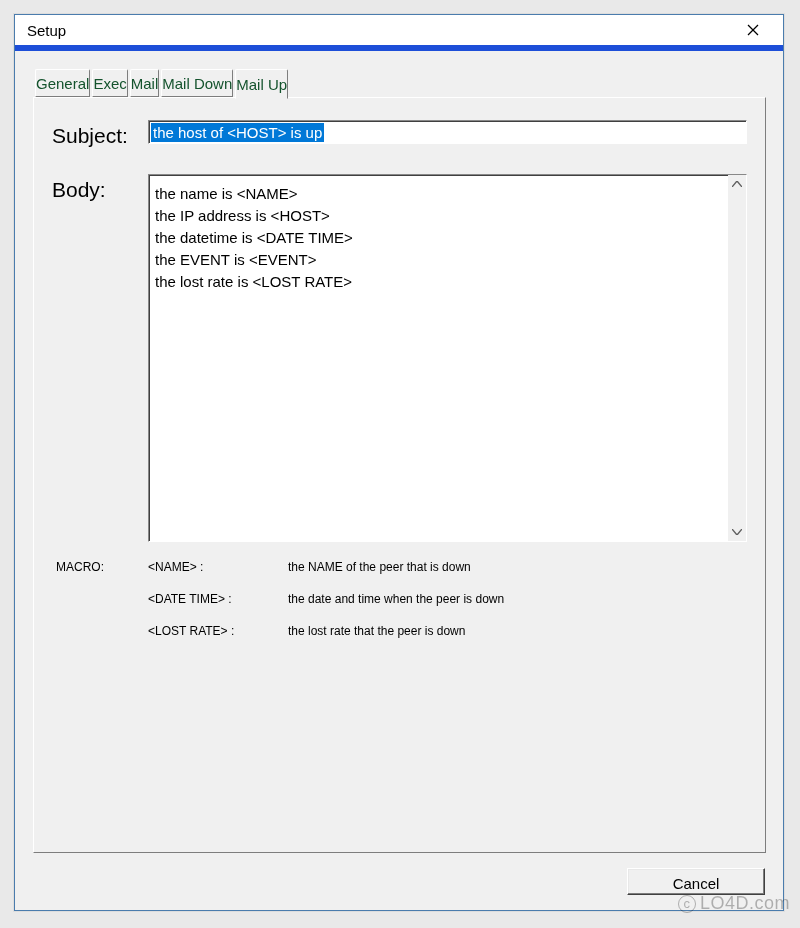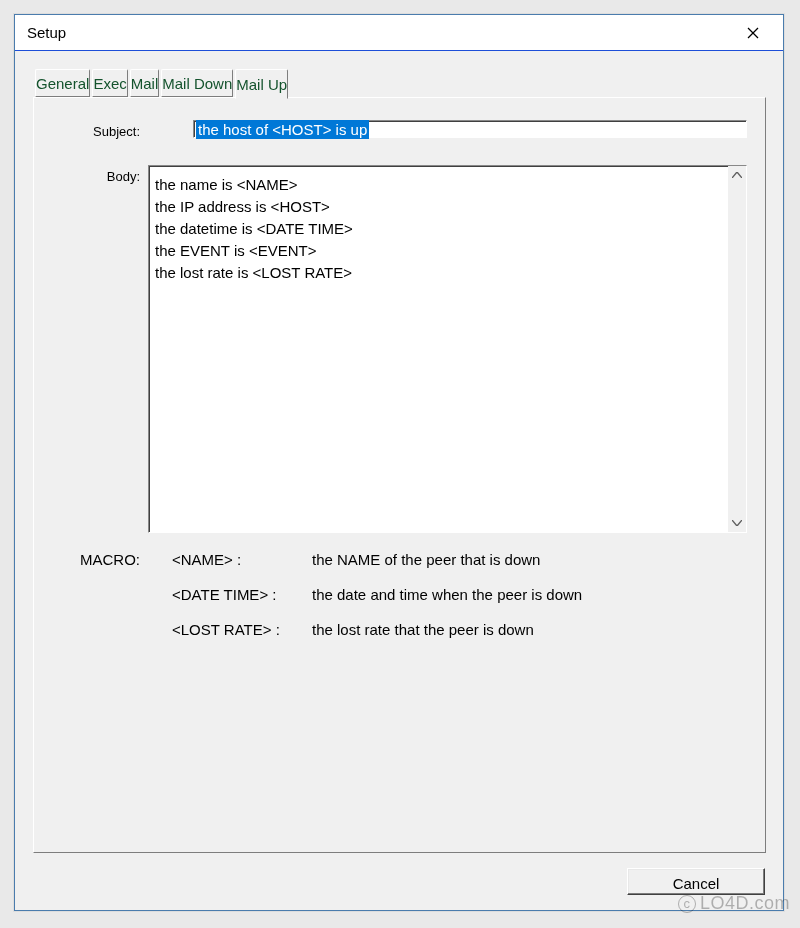--- a/index.html
+++ b/index.html
@@ -44,21 +44,21 @@
     background: #ffffff;
     border: 1px solid #4a7cad;
     box-shadow: 0 0 0 1px rgba(0,0,0,0.05);
   }
   .titlebar {
     height: 36px;
     display: flex;
     align-items: center;
     padding: 0 8px;
     background: #ffffff;
-    border-bottom: 1px solid #1d4ed8;
+    border-bottom: 6px solid #1d4ed8;
     position: relative;
   }
   .titlebar .title {
     font-size: 15px;
     color: #000;
     padding-left: 4px;
   }
   .titlebar .spacer { flex: 1; }
   .close-btn {
     width: 44px; height: 28px;
@@ -122,41 +122,40 @@
     padding: 22px 18px 18px 18px;
   }
 
   .row {
     display: flex;
     align-items: flex-start;
     margin-bottom: 18px;
   }
   .label-col {
     width: 96px;
-    text-align: right;
+    text-align: left;
     padding-right: 8px;
     padding-top: 4px;
     color: #000;
-    font-size: 13px;
+    font-size: 21px;
   }
 
   .textfield {
     flex: 1;
-    height: 18px;
+    height: 24px;
     background: #ffffff;
     border: 1px solid #7d7d7d;
     border-top-color: #888;
     border-left-color: #888;
     border-right-color: #fff;
     border-bottom-color: #fff;
     box-shadow: inset 1px 1px 0 #404040;
     display: flex;
     align-items: center;
     padding: 0 2px;
-    margin-left: 45px;
   }
   .textfield .sel {
     background: #0078d7;
     color: #ffffff;
     padding: 1px 2px;
     white-space: pre;
   }
 
   .textarea-wrap {
     flex: 1;
@@ -195,22 +194,21 @@
 
   
   .macro-block {
     margin-top: 16px;
     padding-left: 4px;
   }
   .macro-row {
     display: flex;
     align-items: baseline;
     margin-bottom: 18px;
-    font-size: 15px;
-    margin-left: 24px;
+    font-size: 12px;
   }
   .macro-col1 { width: 92px; text-align: left; }
   .macro-col2 { width: 140px; white-space: pre; }
   .macro-col3 { flex: 1; }
 
   
   .button-bar {
     position: absolute;
     right: 18px;
     bottom: 2px;

